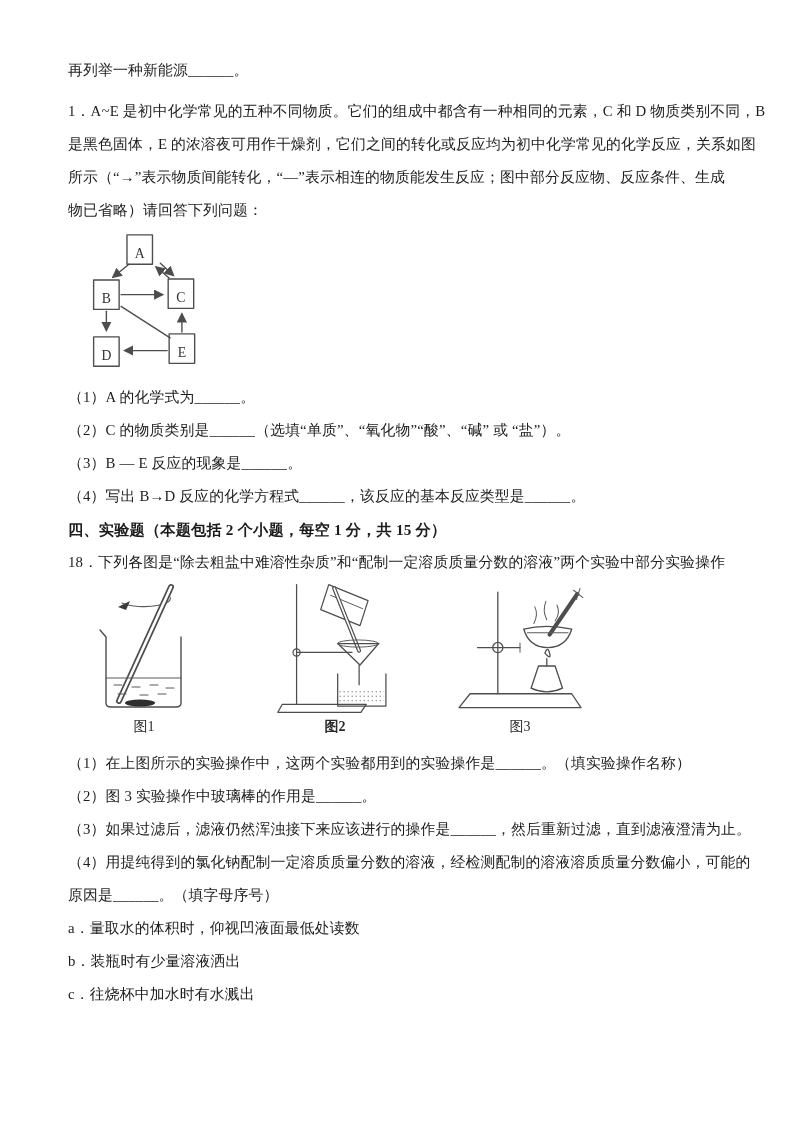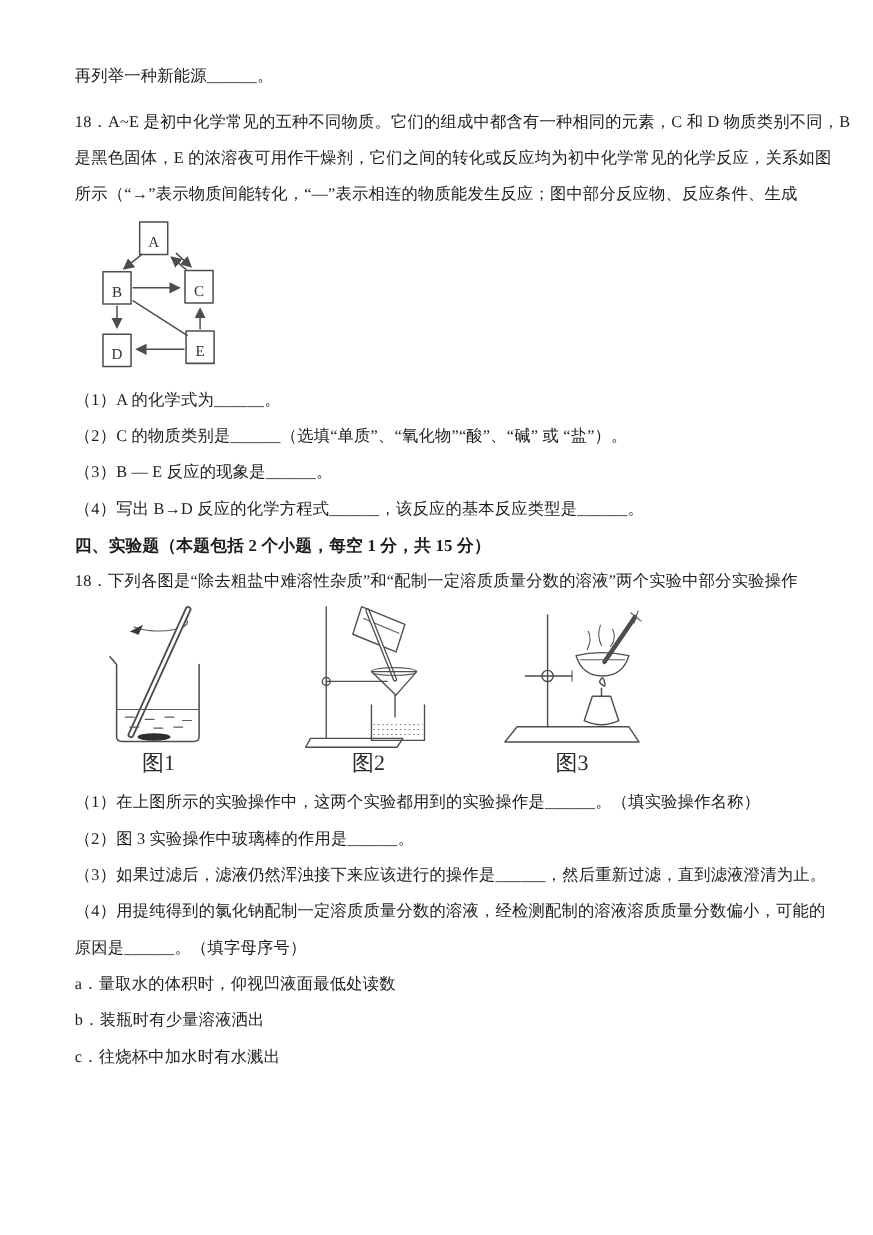--- a/index.html
+++ b/index.html
@@ -23,40 +23,41 @@
   .section-header{font-weight:bold;font-size:15.2px;}
   .rel-diagram{margin:0 0 0 6px;display:block;}
   .figs-row{
     height:158px;
     display:flex;
     align-items:flex-end;
     margin-left:20px;
   }
   .fig{display:flex;flex-direction:column;align-items:center;}
   .fig-label{
-    font-size:20px;color:#2a2a2a;line-height:20px;margin-top:2px;
+    font-size:14px;color:#2a2a2a;line-height:20px;margin-top:2px;
   }
   .fig1{margin-left:0;}
-  .fig2{margin-left:70px;}
+  .fig2{margin-left:70px;font-weight:bold;}
   .fig3{margin-left:44px;}
   svg{display:block;}
   .sk{stroke:#4d4d4d;fill:none;stroke-width:1.4;stroke-linecap:round;stroke-linejoin:round;}
   .sk2{stroke:#5a5a5a;fill:none;stroke-width:1.1;stroke-linecap:round;}
 </style>
 </head>
 <body>
 
 <div class="page">
 
   <div class="tline">再列举一种新能源______。</div>
 
   <div class="q-block">
-    <div class="tline">18．A~E 是初中化学常见的五种不同物质。它们的组成中都含有一种相同的元素，C 和 D 物质类别不同，B</div>
+    <div class="tline">1．A~E 是初中化学常见的五种不同物质。它们的组成中都含有一种相同的元素，C 和 D 物质类别不同，B</div>
     <div class="tline">是黑色固体，E 的浓溶夜可用作干燥剂，它们之间的转化或反应均为初中化学常见的化学反应，关系如图</div>
     <div class="tline">所示（“→”表示物质间能转化，“—”表示相连的物质能发生反应；图中部分反应物、反应条件、生成</div>
+    <div class="tline">物已省略）请回答下列问题：</div>
 
     <svg class="rel-diagram" width="206" height="154" viewBox="0 0 210 157">
       <defs>
         <marker id="arr" viewBox="0 0 10 10" refX="8" refY="5" markerWidth="7.5" markerHeight="7.5" orient="auto-start-reverse">
           <path d="M0,0 L10,5 L0,10 z" fill="#4d4d4d"></path>
         </marker>
       </defs>
 
       <line class="sk" x1="56" y1="38" x2="40" y2="51" marker-end="url(#arr)"></line>
       <line class="sk" x1="97" y1="52" x2="84" y2="41" marker-end="url(#arr)"></line>

